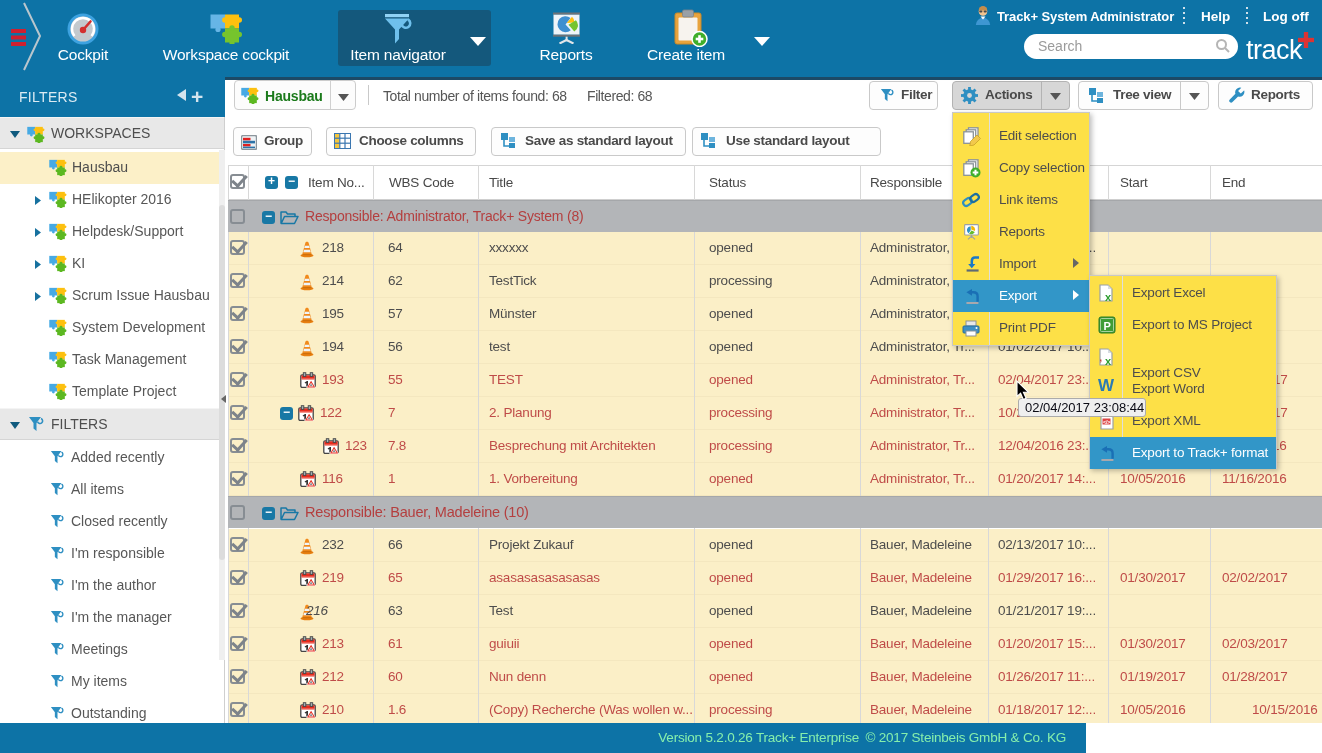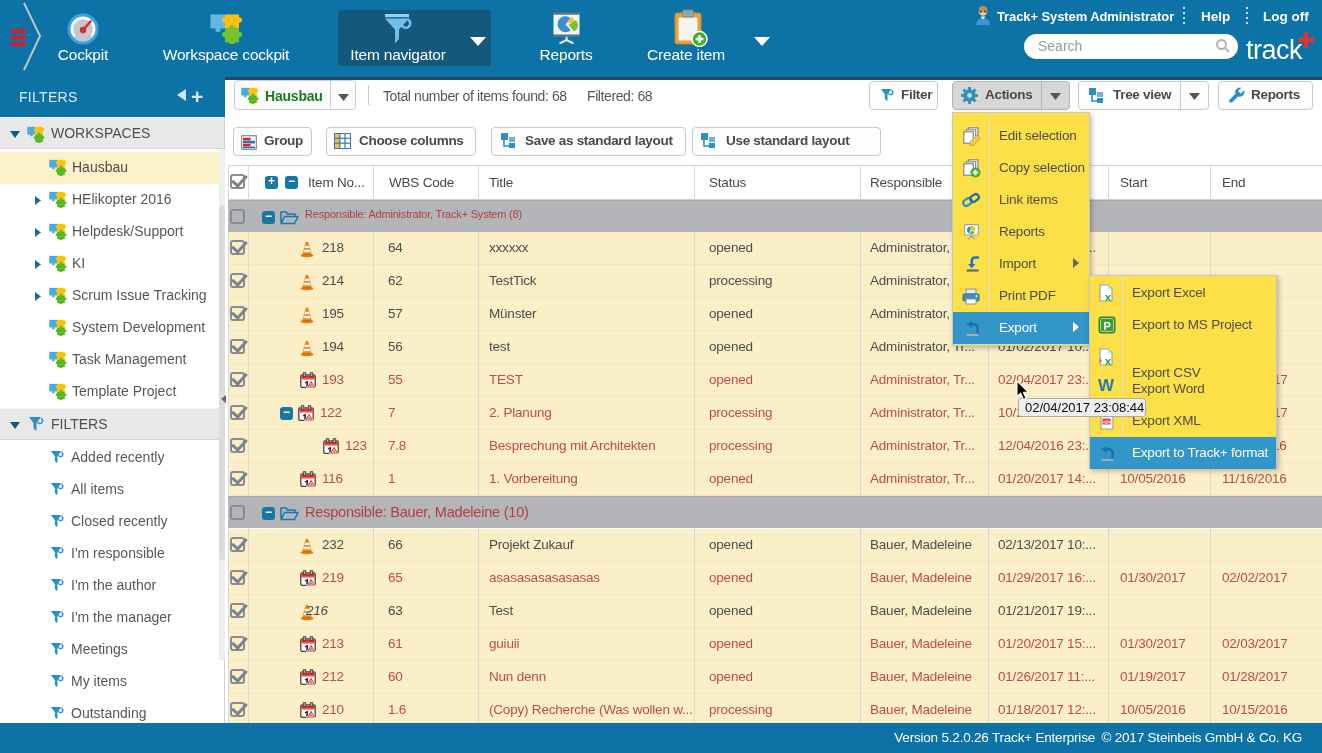--- a/index.html
+++ b/index.html
@@ -44,21 +44,21 @@
 
 
 .menu { position:absolute; background:#fde047; border:1px solid #c8c8c8; box-shadow:2px 2px 5px rgba(0,0,0,0.25); }
 .mi { position:relative; height:32px; font-size:13.5px; letter-spacing:-0.2px; color:#4d4d4d; white-space:nowrap; }
 .mi .txt { position:absolute; top:8px; }
 .mi.hl { background:#3296c8; color:#fff; }
 .subarr { position:absolute; right:10px; top:10px; width:0; height:0; border-left:6px solid #666; border-top:5px solid transparent; border-bottom:5px solid transparent; }
 .mi.hl .subarr { border-left-color:#fff; }
 
 
-#statusbar { left:0; top:723px; width:1322px; height:30px; background:#0d73a6; color:#ffffff; font-size:13.5px; letter-spacing:-0.2px; }
+#statusbar { left:0; top:723px; width:1086px; height:30px; background:#0d73a6; color:#86efac; font-size:13.5px; letter-spacing:-0.2px; }
 
 svg { display:block; }
 .icon { position:absolute; }
 </style>
 </head>
 <body>
 <div id="page">
 
 <div class="abs" id="topnav"></div>
 <div class="abs" id="darkline"></div>
@@ -221,21 +221,21 @@
         </svg>
   <div class="tree-lbl" style="left:72px;">KI</div>
 </div>
 <div class="tree-row" style="top:280px;">
   <svg class="icon" style="left:34;top:11" width="8" height="11">
           <polygon points="1,1 7,5.5 1,10" fill="#17719f"></polygon>
         </svg>
   <svg class="icon" style="left:49;top:7" width="18" height="17" viewBox="0 0 33 31">
           <use href="#puz"></use>
         </svg>
-  <div class="tree-lbl" style="left:72px;">Scrum Issue Tracking</div>
+  <div class="tree-lbl" style="left:72px;">Scrum Issue Hausbau</div>
 </div>
 <div class="tree-row" style="top:312px;">
   <svg class="icon" style="left:49;top:7" width="18" height="17" viewBox="0 0 33 31">
           <use href="#puz"></use>
         </svg>
   <div class="tree-lbl" style="left:72px;">System Development</div>
 </div>
 <div class="tree-row" style="top:344px;">
   <svg class="icon" style="left:49;top:7" width="18" height="17" viewBox="0 0 33 31">
           <use href="#puz"></use>
@@ -643,41 +643,41 @@
   <svg class="icon" style="left:72;top:8" width="16" height="17" viewBox="0 0 16 17">
             <use href="#meet"></use>
           </svg>
   <div class="cell red" style="left:94px;">210</div>
   <div class="cell red" style="left:160px;">1.6</div>
   <div class="cell red" style="left:261px;width:205px;">(Copy) Recherche (Was wollen w...</div>
   <div class="cell red" style="left:481px;">processing</div>
   <div class="cell red" style="left:642px;width:116px;">Bauer, Madeleine</div>
   <div class="cell red" style="left:770px;width:108px;">01/18/2017 12:...</div>
   <div class="cell red" style="left:892px;">10/05/2016</div>
-  <div class="cell red" style="left:994px;">10/15/2016</div>
+  <div class="cell red" style="left:1024px;">10/15/2016</div>
 </div>
 </div>
 
   <div class="vline" style="left:0px;height:558px;"></div>
   <div class="vline" style="left:20px;height:558px;"></div>
   <div class="vline" style="left:145px;height:558px;"></div>
   <div class="vline" style="left:250px;height:558px;"></div>
   <div class="vline" style="left:466px;height:558px;"></div>
   <div class="vline" style="left:632px;height:558px;"></div>
   <div class="vline" style="left:760px;height:558px;"></div>
   <div class="vline" style="left:880px;height:558px;"></div>
   <div class="vline" style="left:982px;height:558px;"></div>
 
   <div class="grow" style="top:35px;">
     <div class="cb" style="left:2px;top:8px;"></div>
     <div class="pm" style="left:34px;top:10px;">−</div>
     <svg class="icon" style="left:52;top:9" width="19" height="15" viewBox="0 0 19 15">
       <path d="M1 13.5 V2 h5 l1.5 2 H15 v2.5 M1.2 13.5 L4.5 6.5 H18 L14.5 13.5 Z" fill="none" stroke="#1878a5" stroke-width="1.5" stroke-linejoin="round"></path>
     </svg>
-    <div class="cell gred" style="left:77px;top:7px;font-size:11px;">Responsible: Administrator, Track+ System (8)</div>
+    <div class="cell gred" style="left:77px;top:7px;font-size:14px;">Responsible: Administrator, Track+ System (8)</div>
   </div>
   <div class="grow" style="top:331px;">
     <div class="cb" style="left:2px;top:8px;"></div>
     <div class="pm" style="left:34px;top:10px;">−</div>
     <svg class="icon" style="left:52;top:9" width="19" height="15" viewBox="0 0 19 15">
       <path d="M1 13.5 V2 h5 l1.5 2 H15 v2.5 M1.2 13.5 L4.5 6.5 H18 L14.5 13.5 Z" fill="none" stroke="#1878a5" stroke-width="1.5" stroke-linejoin="round"></path>
     </svg>
     <div class="cell gred" style="left:77px;top:7px;font-size:14.5px;">Responsible: Bauer, Madeleine (10)</div>
   </div>
 </div>
@@ -726,35 +726,35 @@
   </div>
   <div class="mi">
     <svg class="icon" style="left:10;top:7" width="17" height="17" viewBox="0 0 17 17">
       <path d="M16 2.6 H12 C9.6 2.6 8.8 4.2 8.8 6.2 V9.2" fill="none" stroke="#1878c8" stroke-width="2.5"></path>
       <polygon points="5.2,9 12.4,9 8.8,13.2" fill="#1878c8"></polygon>
       <rect x="3.6" y="14.4" width="12" height="2.2" fill="#5f6a74"></rect>
     </svg>
     <div class="txt" style="left:46px;">Import</div>
     <div class="subarr"></div>
   </div>
+  <div class="mi hl">
+    <svg class="icon" style="left:10;top:8" width="16" height="16" viewBox="0 0 16 16">
+          <use href="#undo2"></use>
+        </svg>
+    <div class="txt" style="left:46px;">Export</div>
+    <div class="subarr"></div>
+  </div>
   <div class="mi">
     <svg class="icon" style="left:9;top:8" width="18" height="17" viewBox="0 0 18 17">
       <rect x="4" y="1" width="10" height="5" fill="#e8e8e8" stroke="#8a9298" stroke-width="1"></rect>
       <rect x="1" y="6" width="16" height="7" rx="1" fill="#3d8fc4" stroke="#2a6e9c" stroke-width="1"></rect>
       <rect x="4" y="11" width="10" height="5" fill="#fff" stroke="#8a9298" stroke-width="1"></rect>
       <circle cx="14.5" cy="8" r="1" fill="#fff"></circle>
     </svg>
     <div class="txt" style="left:46px;">Print PDF</div>
-  </div>
-  <div class="mi hl">
-    <svg class="icon" style="left:10;top:8" width="16" height="16" viewBox="0 0 16 16">
-          <use href="#undo2"></use>
-        </svg>
-    <div class="txt" style="left:46px;">Export</div>
-    <div class="subarr"></div>
   </div>
 </div>
 
 <div class="abs menu" style="left:1089px;top:275px;width:188px;height:194px;">
   <div class="abs" style="left:32px;top:0;width:1px;height:192px;background:#dedede;"></div>
   <div style="height:1px;"></div>
   <div class="mi">
     <svg class="icon" style="left:8;top:7" width="17" height="18" viewBox="0 0 17 18">
       <path d="M2 1 h8 l4 4 v12 h-12 z" fill="#fff" stroke="#9aa0a6" stroke-width="1.2"></path>
       <path d="M10 1 l4 4 h-4 z" fill="#d8dde2"></path>

